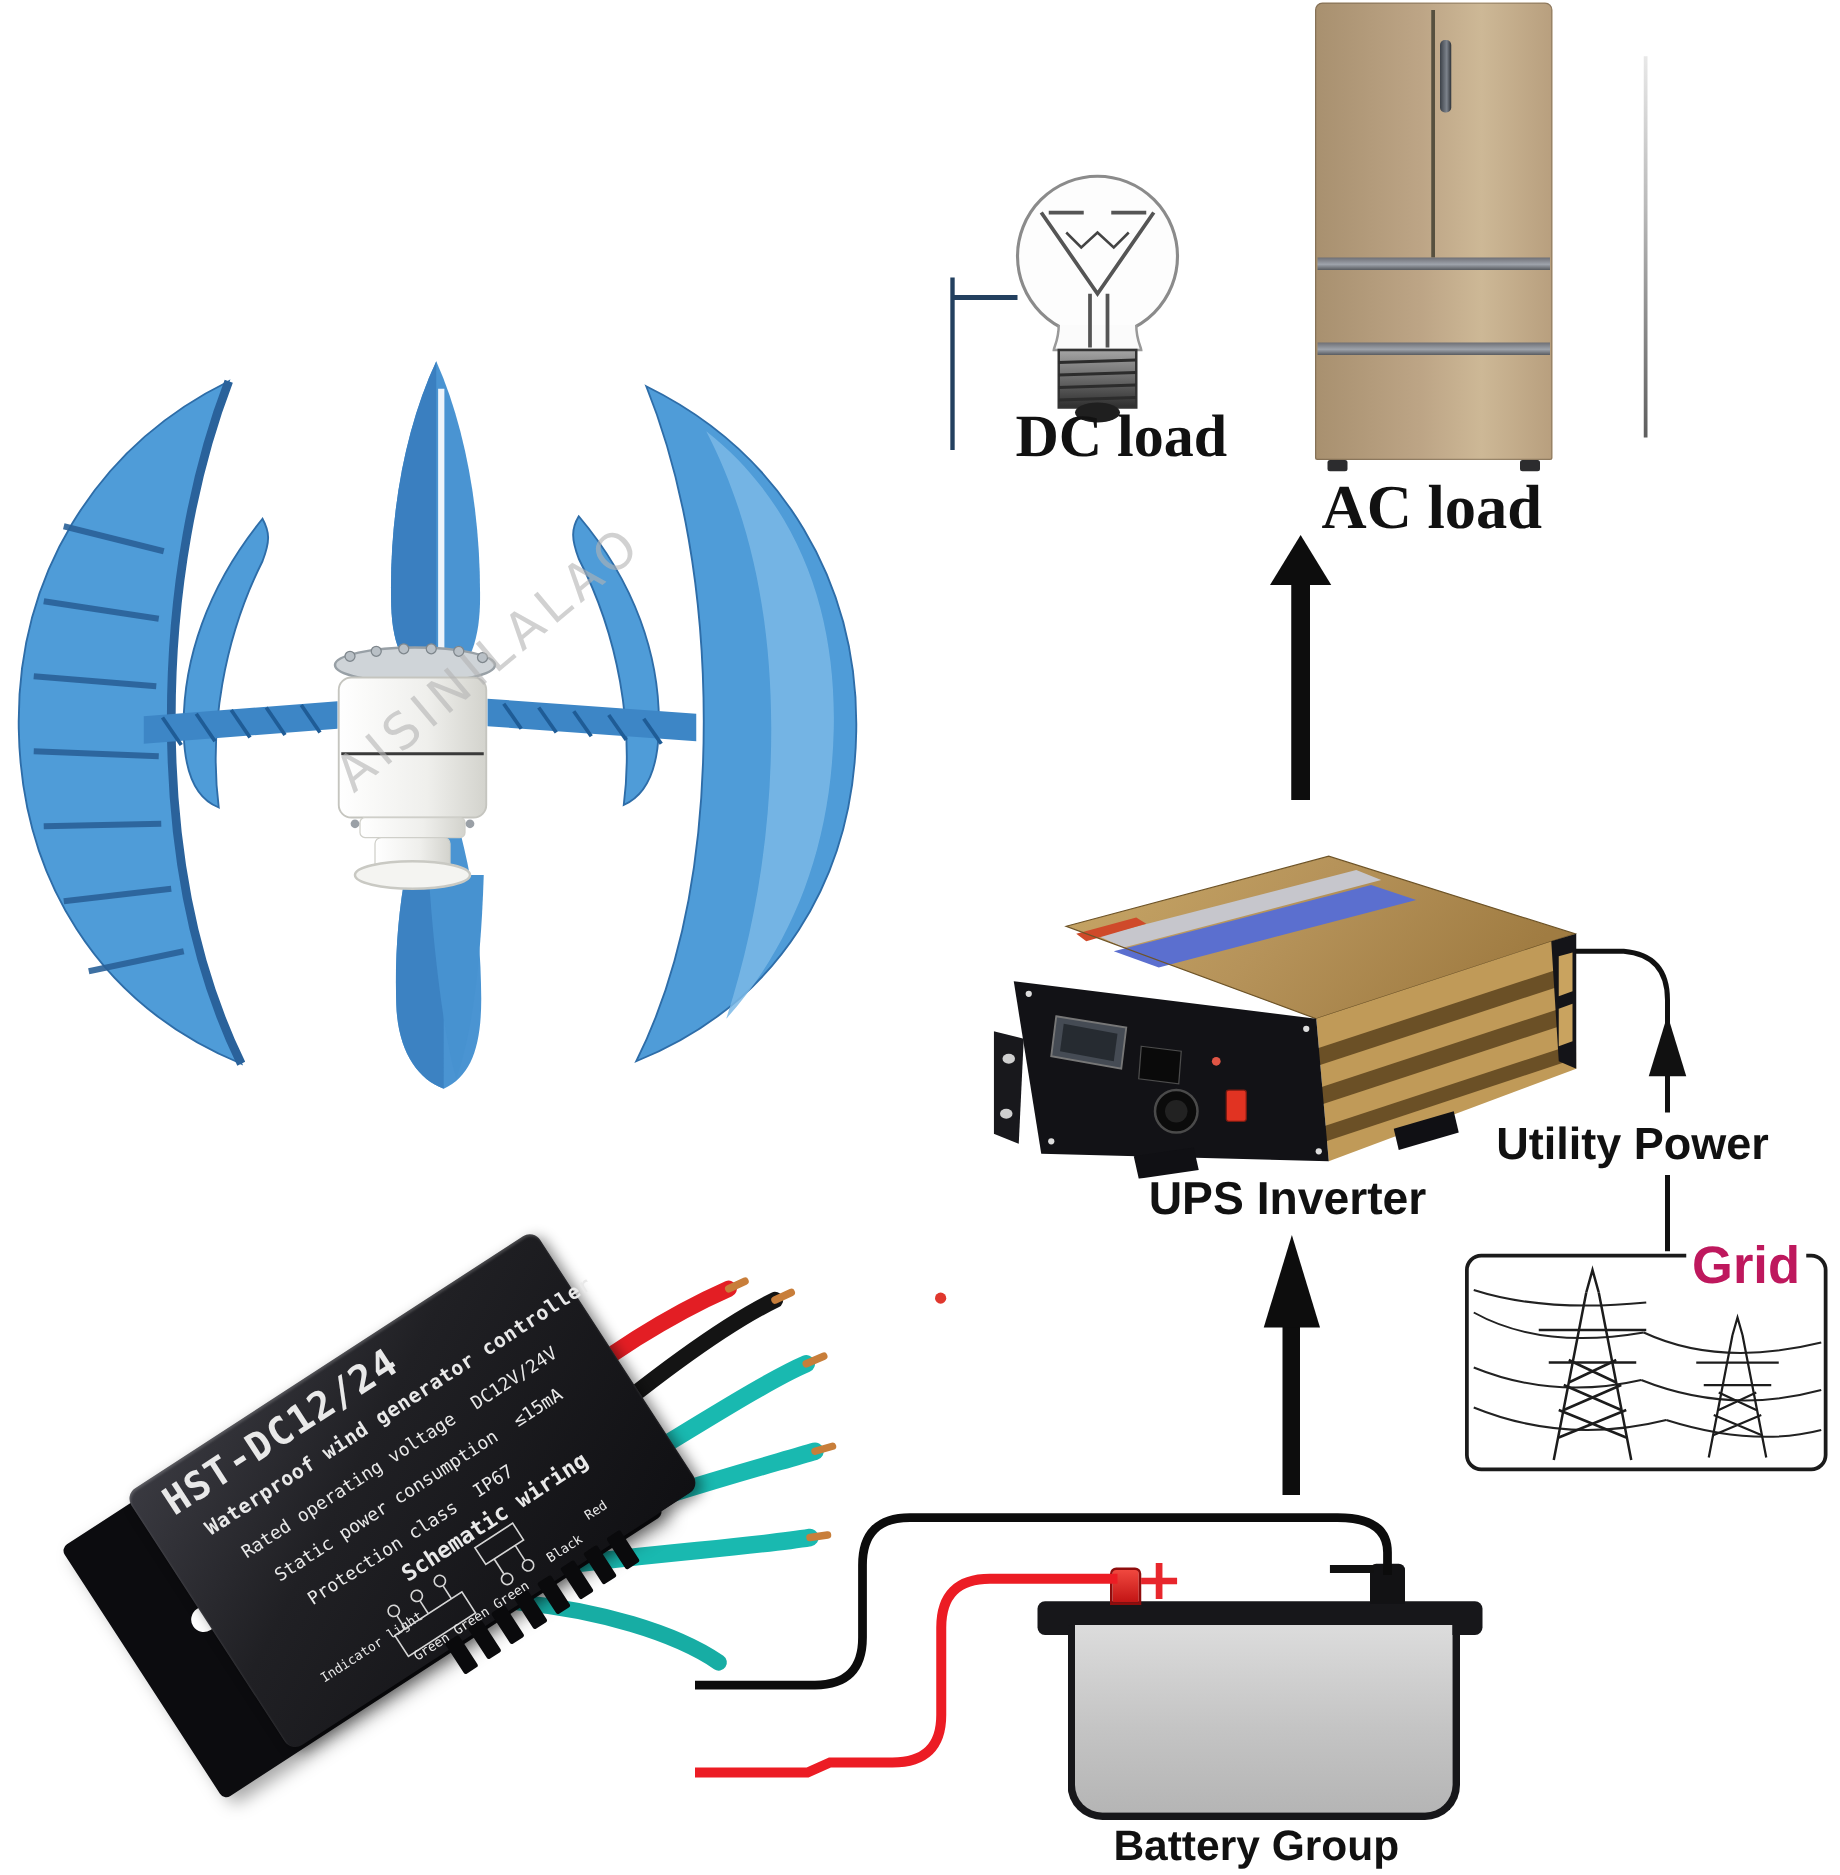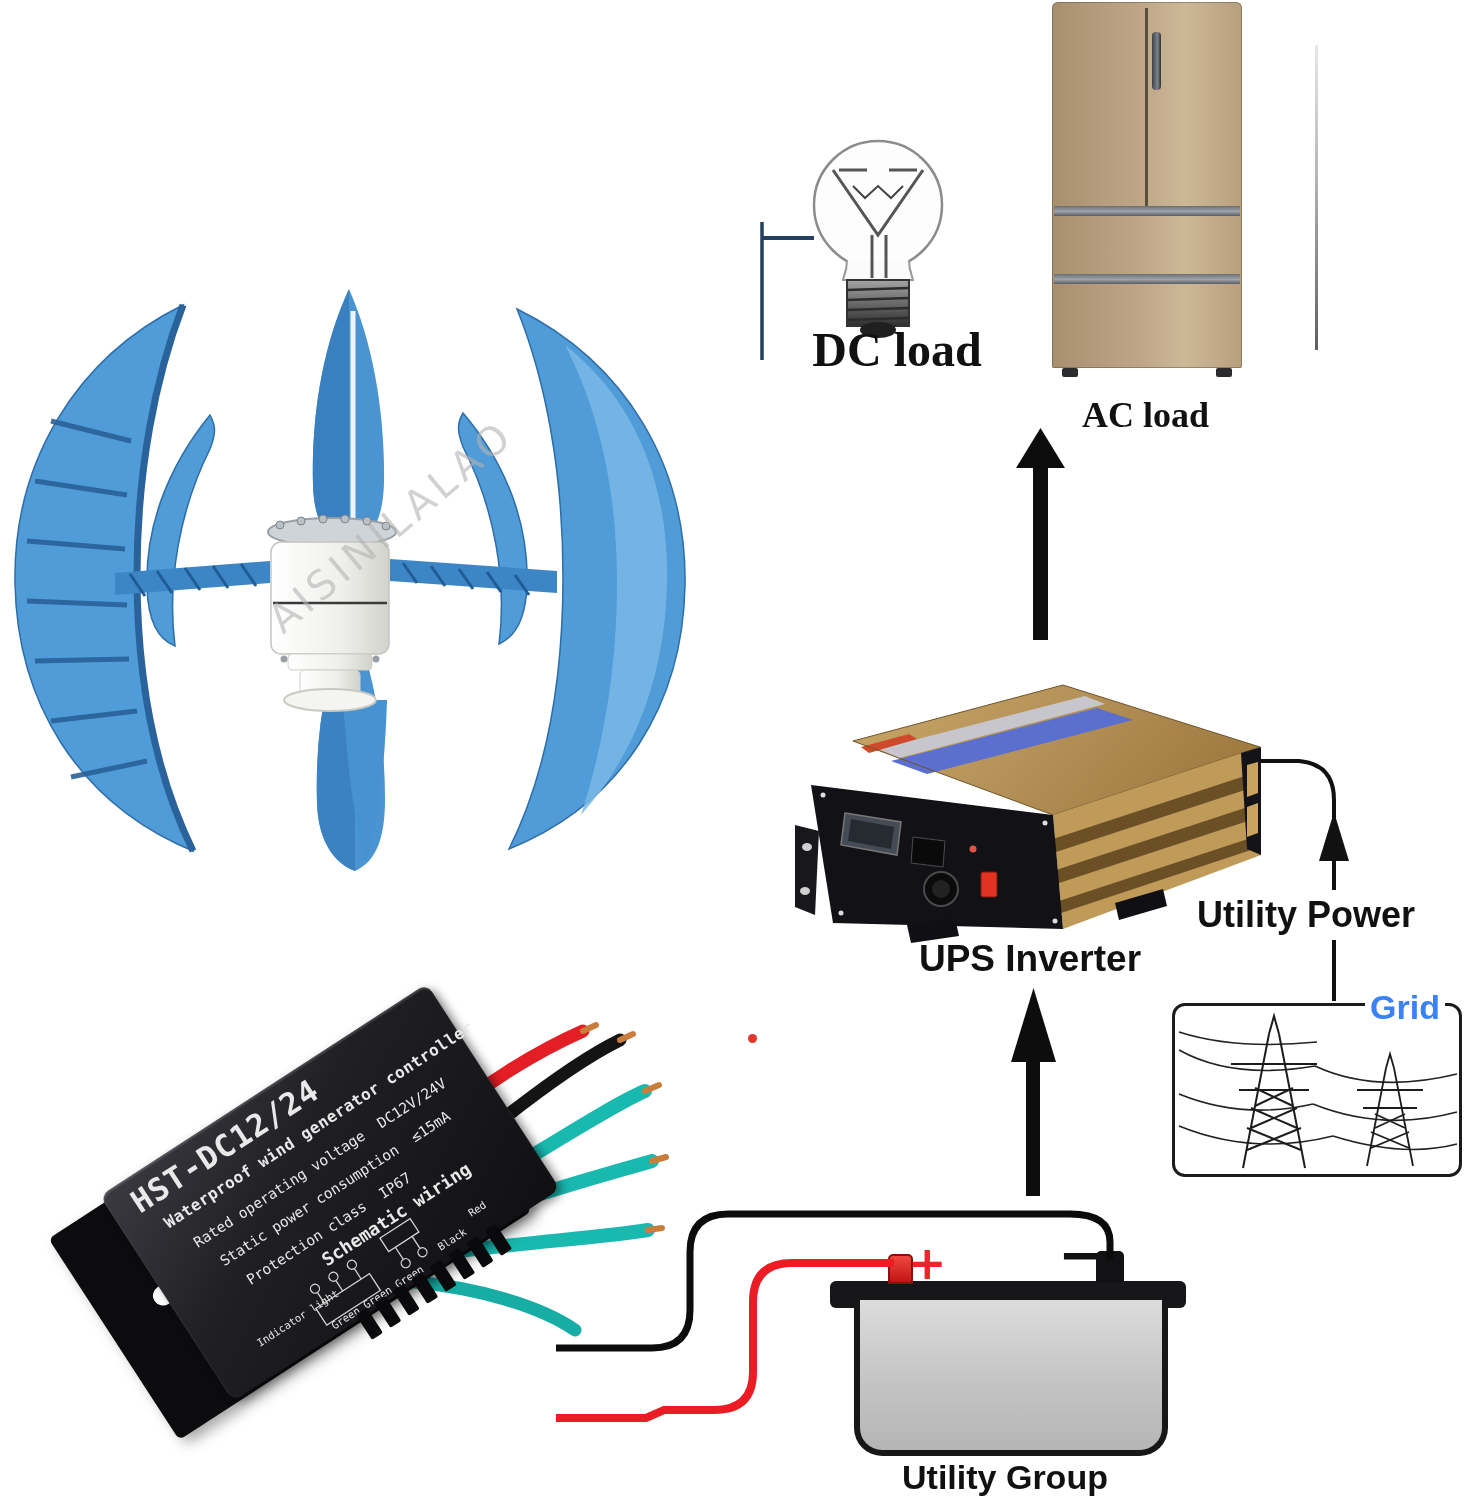--- a/index.html
+++ b/index.html
@@ -24,21 +24,21 @@
             background:linear-gradient(#6e6f75,#9ea3ab 55%,#585b60);}
   .fr-foot{position:absolute;top:366px;width:16px;height:9px;background:#2c2c2e;border-radius:2px;}
   
   .side-line{left:1315px;top:45px;width:3px;height:305px;
              background:linear-gradient(#e8e8e8,#b9b9b9 40%,#5e5e5e);}
 
   
   .gridbox{left:1172px;top:1003px;width:290px;height:174px;border:3px solid #1b1b1b;border-radius:13px;
            background:#fff;box-sizing:border-box;}
   .grid-label{position:absolute;right:14px;top:-18px;background:#fff;padding:0 5px;
-              font-size:34px;font-weight:700;color:#3b82f6;}
+              font-size:42px;font-weight:700;color:#be185d;}
 
   
   .bat-lid{left:830px;top:1281px;width:356px;height:27px;background:#17171a;border-radius:6px;}
   .bat-body{left:854px;top:1300px;width:314px;height:156px;background:linear-gradient(#dcdcdc,#c4c4c4 55%,#b5b5b5);
             border:6px solid #17171a;border-top:none;border-radius:2px 2px 28px 28px;box-sizing:border-box;}
   .bat-term-pos{left:888px;top:1254px;width:25px;height:30px;background:linear-gradient(#f0483f,#c21414);
                 border-radius:5px 5px 0 0;border:2px solid #8f0d0d;box-sizing:border-box;}
   .bat-term-neg{left:1096px;top:1251px;width:28px;height:32px;background:#121214;border-radius:5px 5px 0 0;}
   .bat-plus{left:908px;top:1236px;font-size:46px;font-weight:900;color:#e8262c;font-family:"DejaVu Sans",sans-serif;}
   .bat-minus{left:1058px;top:1222px;font-size:56px;font-weight:900;color:#111;font-family:"DejaVu Sans",sans-serif;}
@@ -184,21 +184,21 @@
   <div class="abs fridge">
     <div class="fr-body"></div>
     <div class="fr-divider"></div>
     <div class="fr-handle"></div>
     <div class="fr-band1"></div>
     <div class="fr-band2"></div>
     <div class="fr-foot" style="left:10px;"></div>
     <div class="fr-foot" style="left:164px;"></div>
   </div>
   <div class="abs side-line"></div>
-  <div class="lbl serifb" style="left:1038px;top:394px;width:215px;font-size:36px;">AC load</div>
+  <div class="lbl serifb" style="left:1038px;top:376px;width:215px;font-size:50px;">AC load</div>
 
   <svg class="abs" style="left:795px;top:675px;" width="470" height="268" viewBox="0 0 470 268">
     <defs>
       <linearGradient id="goldTop" x1="0" y1="0" x2="1" y2=".3">
         <stop offset="0" stop-color="#c8a766"></stop>
           <stop offset=".5" stop-color="#b6935a"></stop>
           <stop offset="1" stop-color="#a07c42"></stop>
       </linearGradient>
       <linearGradient id="goldSide" x1="0" y1="0" x2="0" y2="1">
         <stop offset="0" stop-color="#d9ba7e"></stop>
@@ -275,21 +275,21 @@
       </g>
     </svg>
   </div>
 
   <div class="abs bat-lid"></div>
   <div class="abs bat-body"></div>
   <div class="abs bat-term-pos"></div>
   <div class="abs bat-term-neg"></div>
   <div class="abs bat-plus">+</div>
   <div class="abs bat-minus">−</div>
-  <div class="lbl sansb" style="left:880px;top:1458px;width:250px;font-size:34px;">Utility Group</div>
+  <div class="lbl sansb" style="left:880px;top:1458px;width:250px;font-size:34px;">Battery Group</div>
 
   <svg class="abs" style="left:0;top:0;" width="1472" height="1500" viewBox="0 0 1472 1500">
 
     <g fill="#0d0d0d">
       <rect x="1033" y="462" width="15" height="178"></rect>
       <polygon points="1016,468 1065,468 1040.5,428"></polygon>
     </g>
 
     <g fill="#0d0d0d">
       <rect x="1026" y="1056" width="14" height="140"></rect>

